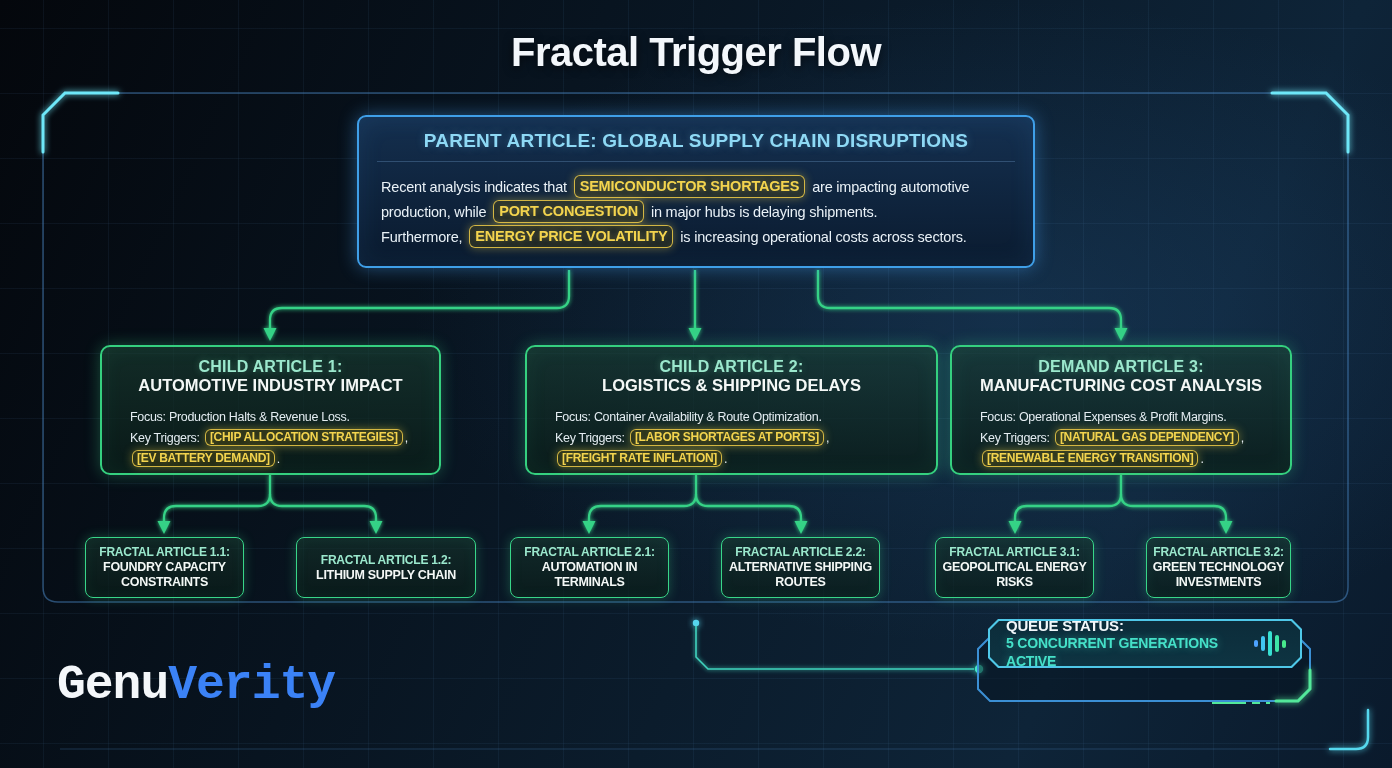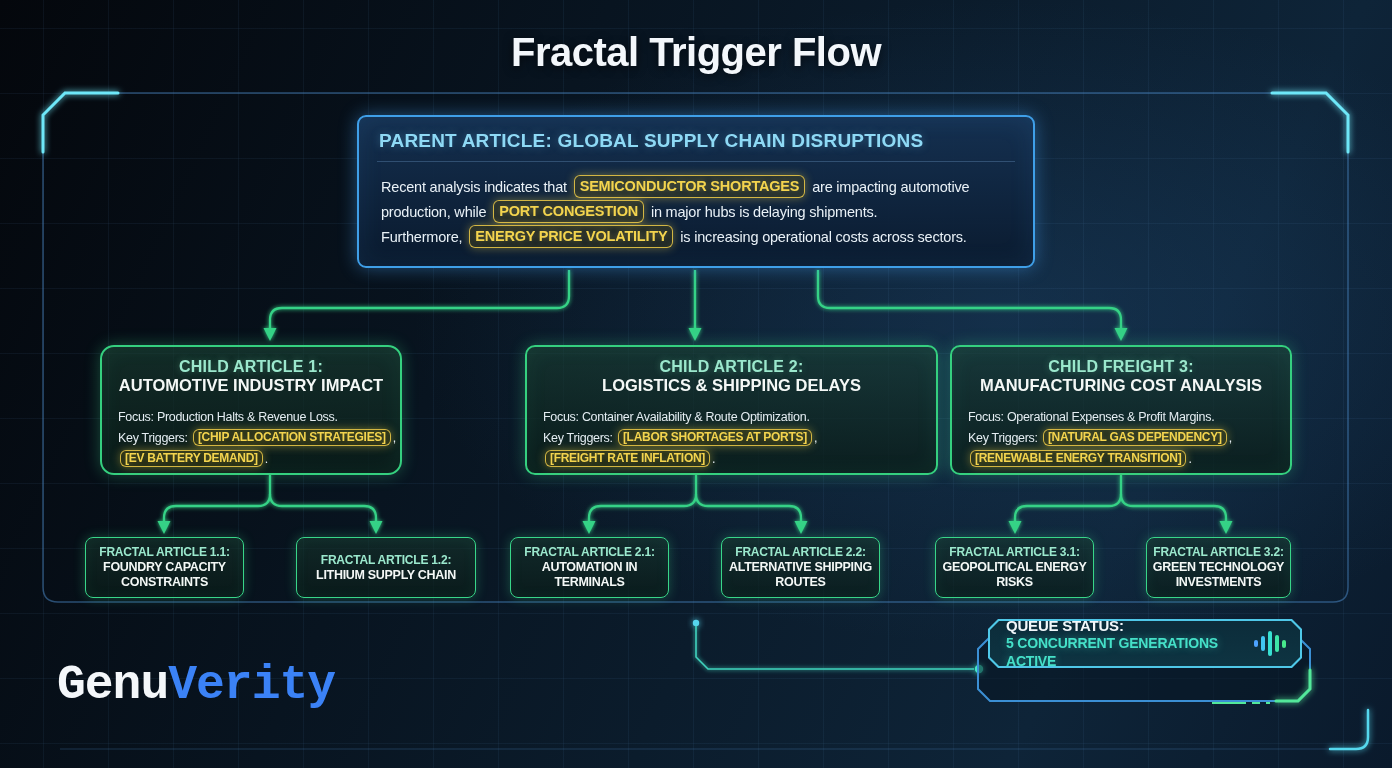--- a/index.html
+++ b/index.html
@@ -26,21 +26,21 @@
   }
   .box{position:absolute;z-index:2;box-sizing:border-box;}
   
   .parent{
     left:357px;top:115px;width:678px;height:153px;border-radius:9px;
     border:2px solid #3f9fe8;
     background:linear-gradient(180deg, rgba(21,49,82,0.94), rgba(10,26,46,0.94));
     box-shadow:0 0 18px rgba(70,160,240,0.45), inset 0 0 26px rgba(70,160,240,0.10);
   }
   .parent-title{
-    margin:13px 20px 9px;
+    margin:13px 20px 9px;text-align:center;
     font-size:19px;font-weight:700;letter-spacing:0.2px;color:#8ed9f5;
     text-shadow:0 0 8px rgba(110,200,245,0.35);
   }
   .divider{height:1px;margin:0 18px 12px;background:rgba(130,180,230,0.28);}
   .parent-body{padding:0 22px;}
   .pline{display:flex;align-items:center;white-space:pre;height:25px;font-size:14.5px;letter-spacing:-0.2px;color:#e9f1f7;}
   .hl{
     display:inline-block;font-weight:700;color:#f3d44e;
     border:1.5px solid rgba(232,198,72,0.9);border-radius:6px;
     padding:1px 5px;margin:0 3px;line-height:1.25;
@@ -48,27 +48,27 @@
     box-shadow:0 0 10px rgba(243,212,78,0.40), inset 0 0 6px rgba(243,212,78,0.15);
     text-shadow:0 0 6px rgba(243,212,78,0.45);
   }
   
   .child{
     top:345px;height:130px;border-radius:10px;
     border:2px solid #35d07f;
     background:linear-gradient(180deg, rgba(26,62,50,0.62), rgba(10,28,24,0.80));
     box-shadow:0 0 16px rgba(58,216,140,0.32), inset 0 0 22px rgba(58,216,140,0.08);
   }
-  .child1{left:100px;width:302px;border-radius:14px;}
+  .child1{left:100px;width:341px;}
   .child2{left:525px;width:413px;}
   .child3{left:950px;width:342px;}
   .child-title{margin-top:11px;text-align:center;font-size:16px;font-weight:700;letter-spacing:0.2px;color:#9be8cd;text-shadow:0 0 7px rgba(120,230,180,0.35);}
   .child-subtitle{text-align:center;font-size:16.5px;font-weight:700;color:#f4f8f6;}
   .child-body{margin-top:11px;padding:0 16px;}
-  .cline{display:flex;align-items:center;white-space:pre;height:21px;font-size:12.5px;letter-spacing:-0.3px;color:#e4edf2;}
+  .cline{display:flex;align-items:center;white-space:pre;height:21px;font-size:12.5px;letter-spacing:-0.3px;color:#e4edf2;margin-left:12px;}
   .cline .hl{font-size:12px;padding:0 4px;margin:0 2px;}
   
   .fractal{
     top:537px;height:61px;border-radius:8px;
     border:1.5px solid #38d689;
     background:linear-gradient(180deg, rgba(24,56,46,0.55), rgba(10,28,24,0.72));
     box-shadow:0 0 12px rgba(58,216,140,0.30), inset 0 0 14px rgba(58,216,140,0.07);
     display:flex;flex-direction:column;align-items:center;justify-content:center;
     text-align:center;padding:2px 4px;
   }
@@ -215,21 +215,21 @@
 <div class="box child child2">
   <div class="child-title">CHILD ARTICLE 2:</div>
   <div class="child-subtitle">LOGISTICS &amp; SHIPPING DELAYS</div>
   <div class="child-body">
     <div class="cline">Focus: Container Availability &amp; Route Optimization.</div>
     <div class="cline"><span>Key Triggers: </span><span class="hl">[LABOR SHORTAGES AT PORTS]</span><span>,</span></div>
     <div class="cline"><span class="hl">[FREIGHT RATE INFLATION]</span><span>.</span></div>
   </div>
 </div>
 <div class="box child child3">
-  <div class="child-title">CHILD FREIGHT 3:</div>
+  <div class="child-title">DEMAND ARTICLE 3:</div>
   <div class="child-subtitle">MANUFACTURING COST ANALYSIS</div>
   <div class="child-body">
     <div class="cline">Focus: Operational Expenses &amp; Profit Margins.</div>
     <div class="cline"><span>Key Triggers: </span><span class="hl">[NATURAL GAS DEPENDENCY]</span><span>,</span></div>
     <div class="cline"><span class="hl">[RENEWABLE ENERGY TRANSITION]</span><span>.</span></div>
   </div>
 </div>
 
 <div class="box fractal f11">
   <span class="fr-line1">FRACTAL ARTICLE 1.1:</span>

